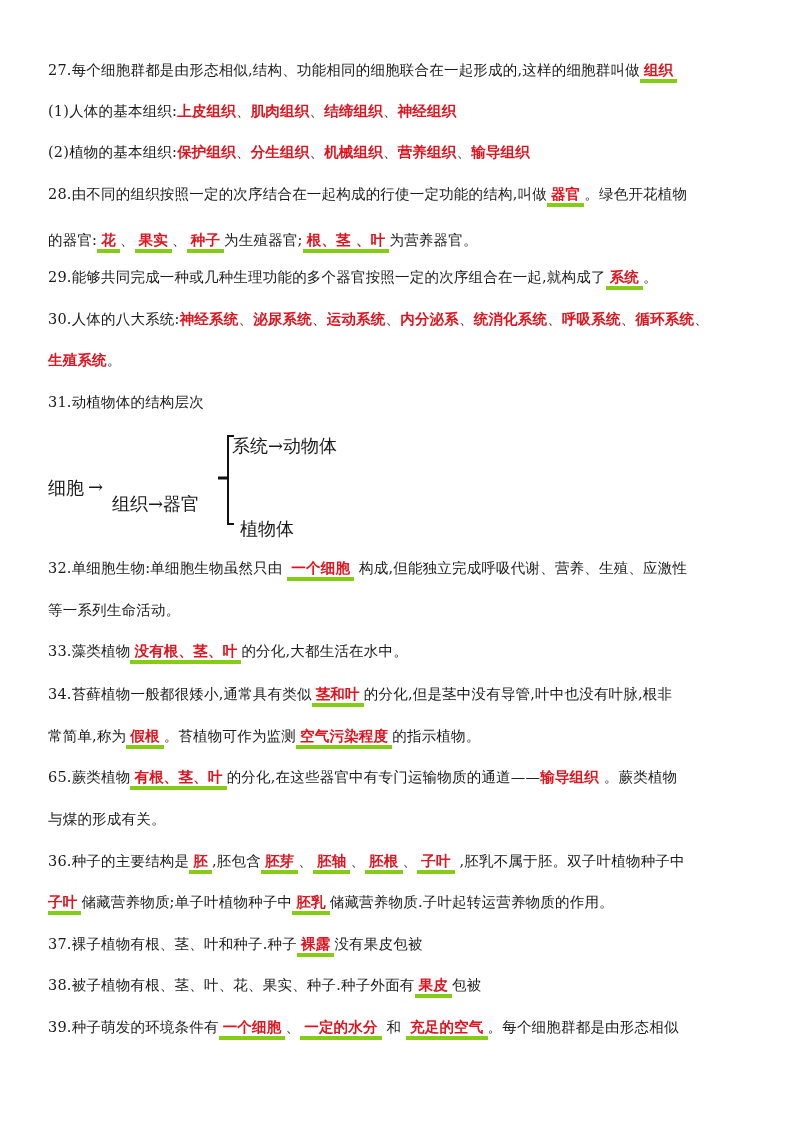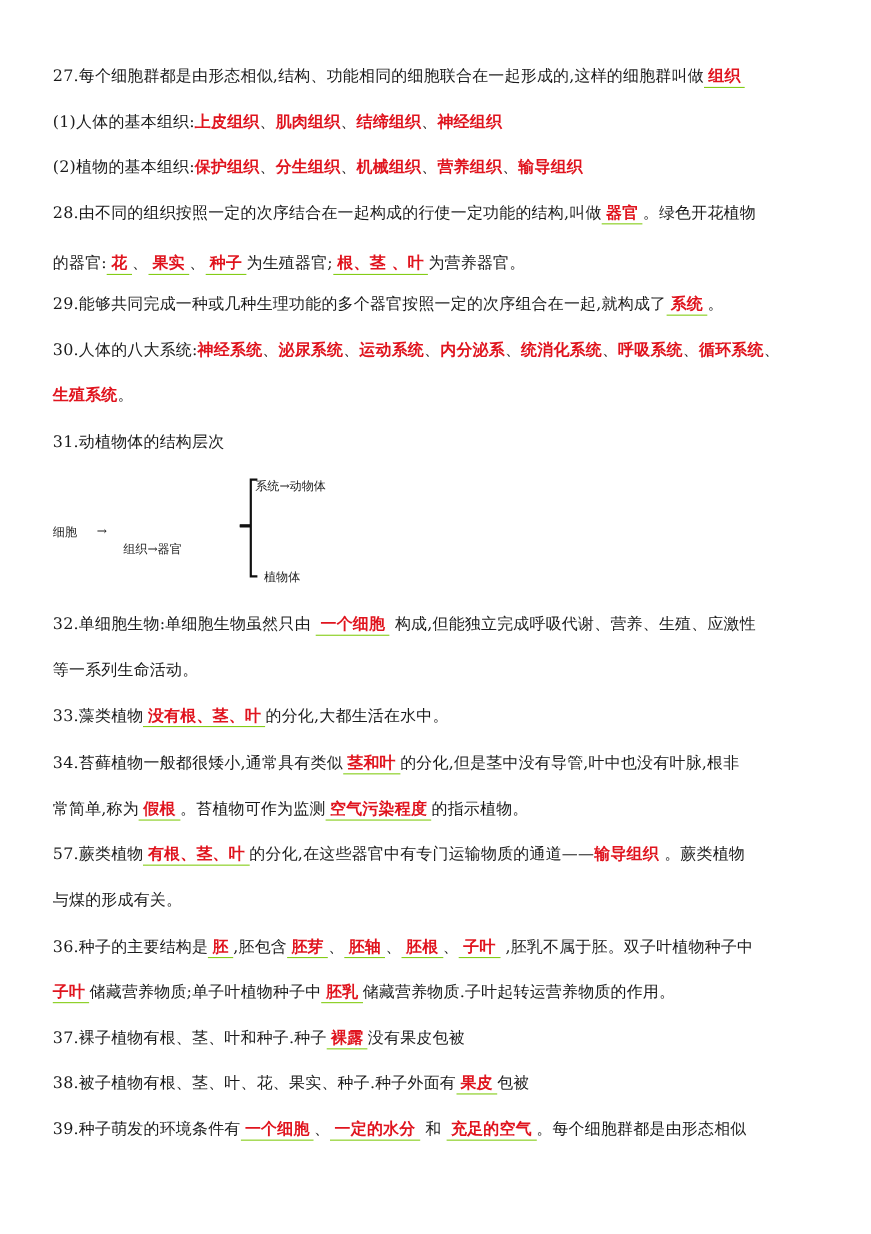--- a/index.html
+++ b/index.html
@@ -12,26 +12,26 @@
     .line {
       position: absolute; left: 0; white-space: nowrap;
       font-size: 14.5px; line-height: 20px; letter-spacing: 0.2px;
     }
     .ans {
       color: #e0141e; font-weight: bold;
       text-decoration-color: #c8101a;
       text-underline-offset: 3px; text-decoration-thickness: 2px;
     }
     .blank {
-      display: inline-block; border-bottom: 1px solid #84cc16; padding: 0 4px;
+      display: inline-block; border-bottom: 4px solid #84cc16; padding: 0 4px;
       line-height: 17px;
     }
     .blank .a { color: #e0141e; font-weight: bold; }
     .diagram { position: absolute; left: 0; top: 428px; width: 320px; height: 110px; }
-    .diagram .t { position: absolute; font-size: 11px; white-space: nowrap; }
+    .diagram .t { position: absolute; font-size: 18px; white-space: nowrap; }
     .brace { position: absolute; left: 168px; top: 6px; width: 20px; height: 92px; }
   </style>
 </head>
 <body>
 
 <div class="page">
 
   <div class="line" style="top:60px">
     <span>27.每个细胞群都是由形态相似,结构、功能相同的细胞联合在一起形成的,这样的细胞群叫做</span><span class="blank"><span class="a">组织</span></span>
   </div>
@@ -83,21 +83,21 @@
   </div>
 
   <div class="line" style="top:684px">
     <span>34.苔藓植物一般都很矮小,通常具有类似</span><span class="blank"><span class="a">茎和叶</span></span><span>的分化,但是茎中没有导管,叶中也没有叶脉,根非</span>
   </div>
   <div class="line" style="top:726px">
     <span>常简单,称为</span><span class="blank"><span class="a">假根</span></span><span>。苔植物可作为监测</span><span class="blank"><span class="a">空气污染程度</span></span><span>的指示植物。</span>
   </div>
 
   <div class="line" style="top:767px">
-    <span>57.蕨类植物</span><span class="blank"><span class="a">有根、茎、叶</span></span><span>的分化,在这些器官中有专门运输物质的通道——</span><span class="ans">输导组织</span> <span>。蕨类植物</span>
+    <span>65.蕨类植物</span><span class="blank"><span class="a">有根、茎、叶</span></span><span>的分化,在这些器官中有专门运输物质的通道——</span><span class="ans">输导组织</span> <span>。蕨类植物</span>
   </div>
   <div class="line" style="top:809px">与煤的形成有关。</div>
 
   <div class="line" style="top:851px">
     <span>36.种子的主要结构是</span><span class="blank"><span class="a">胚</span></span><span>,胚包含</span><span class="blank"><span class="a">胚芽</span></span>、<span class="blank"><span class="a">胚轴</span></span>、<span class="blank"><span class="a">胚根</span></span>、<span class="blank"><span class="a">子叶</span></span> <span>,胚乳不属于胚。双子叶植物种子中</span>
   </div>
   <div class="line" style="top:892px">
     <span class="blank" style="padding-left:0"><span class="a">子叶</span></span><span>储藏营养物质;单子叶植物种子中</span><span class="blank"><span class="a">胚乳</span></span><span>储藏营养物质.子叶起转运营养物质的作用。</span>
   </div>
 

